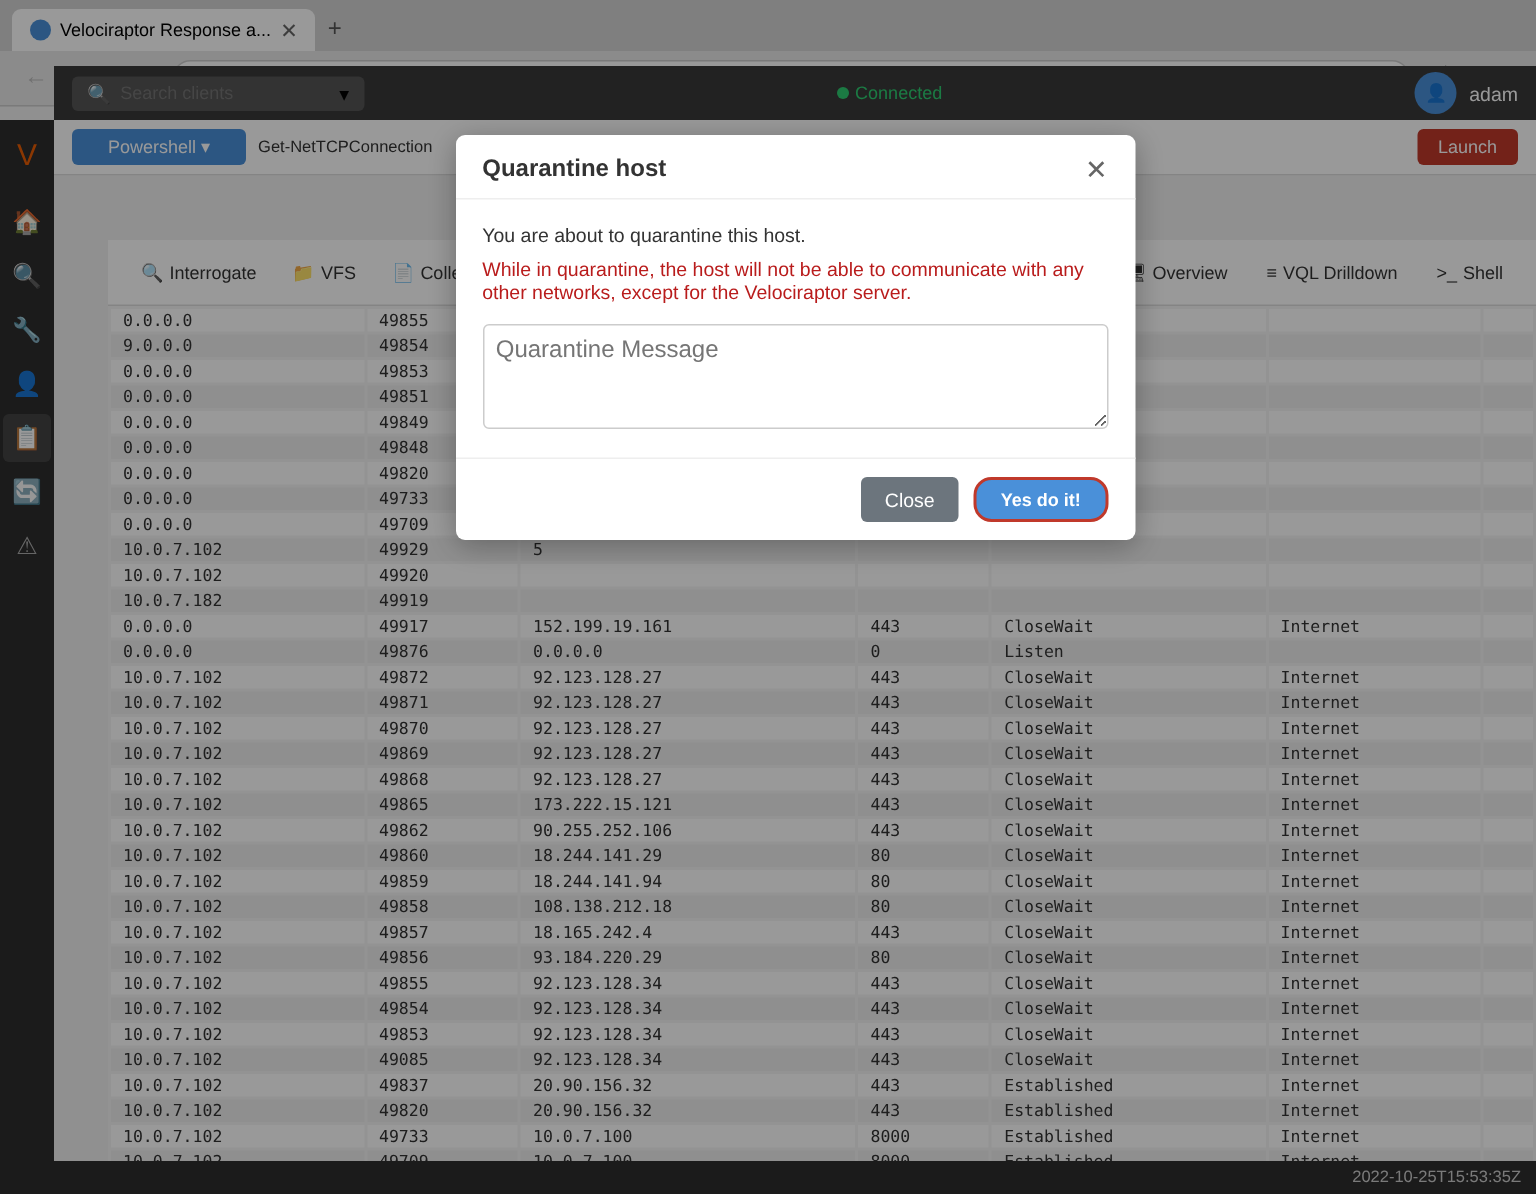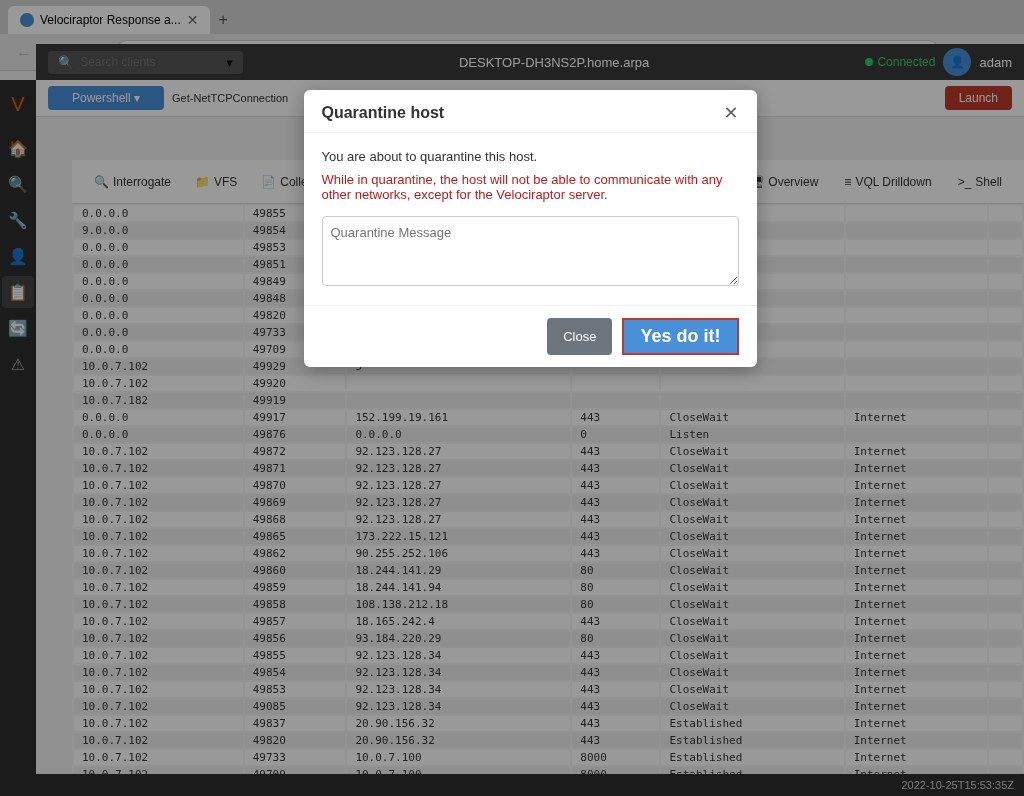--- a/index.html
+++ b/index.html
@@ -65,24 +65,24 @@
 
     
     .modal-overlay { position: absolute; top: 0; left: 0; right: 0; bottom: 0; background: rgba(0,0,0,0.4); z-index: 100; display: flex; align-items: flex-start; justify-content: center; padding-top: 90px; }
     .modal { background: #fff; border-radius: 6px; width: 453px; box-shadow: 0 4px 20px rgba(0,0,0,0.3); margin-left: 36px; }
     .modal-header { display: flex; align-items: center; justify-content: space-between; padding: 14px 18px 10px; border-bottom: 1px solid #eee; }
     .modal-title { font-size: 16px; font-weight: bold; color: #333; }
     .modal-close { background: none; border: none; cursor: pointer; font-size: 18px; color: #666; line-height: 1; }
     .modal-body { padding: 16px 18px; }
     .modal-warning { font-size: 13px; color: #333; margin-bottom: 8px; }
     .modal-info { font-size: 13px; color: #b91c1c; margin-bottom: 14px; }
-    .modal-textarea { width: 100%; height: 70px; border: 1px solid #ccc; border-radius: 4px; padding: 8px; font-size: 13px; resize: vertical; color: #701a75; outline: none; font-family: Arial, sans-serif; }
+    .modal-textarea { width: 100%; height: 70px; border: 1px solid #ccc; border-radius: 4px; padding: 8px; font-size: 16px; resize: vertical; color: #701a75; outline: none; font-family: Arial, sans-serif; }
     .modal-footer { display: flex; justify-content: flex-end; gap: 10px; padding: 12px 18px; border-top: 1px solid #eee; }
     .btn-close { background: #6c757d; color: #fff; border: none; border-radius: 4px; padding: 6px 16px; font-size: 13px; cursor: pointer; }
-    .btn-yes { background: #4a90d9; color: #fff; border: 2px solid #c0392b; border-radius: 0; padding: 6px 16px; font-size: 18px; cursor: pointer; font-weight: bold; }
+    .btn-yes { background: #4a90d9; color: #fff; border: 2px solid #c0392b; border-radius: 12px; padding: 6px 16px; font-size: 12px; cursor: pointer; font-weight: bold; }
   </style>
 </head>
 <body>
 
 <div class="browser-chrome">
   <div class="tab-bar">
     <div class="tab">
       <span class="browser-icon"></span>
       <span>Velociraptor Response a...</span>
       <span class="tab-close">✕</span>
@@ -105,21 +105,20 @@
   </div>
 </div>
 
 <div class="app-header">
   <div class="search-bar">
     <span>🔍</span>
     <input type="text" placeholder="Search clients" style="">
     <span>▾</span>
   </div>
   <div style="flex:1; display:flex; justify-content:center; align-items:center; gap:8px;">
-    <span class="header-hostname">DESKTOP-DH3NS2P.home.arpa</span>
     <div class="connected-badge">
       <span class="connected-dot"></span>
       <span>Connected</span>
     </div>
   </div>
   <div style="display:flex;align-items:center;gap:8px;">
     <div class="header-avatar">
       <span>👤</span>
     </div>
     <span class="header-user">adam</span>

